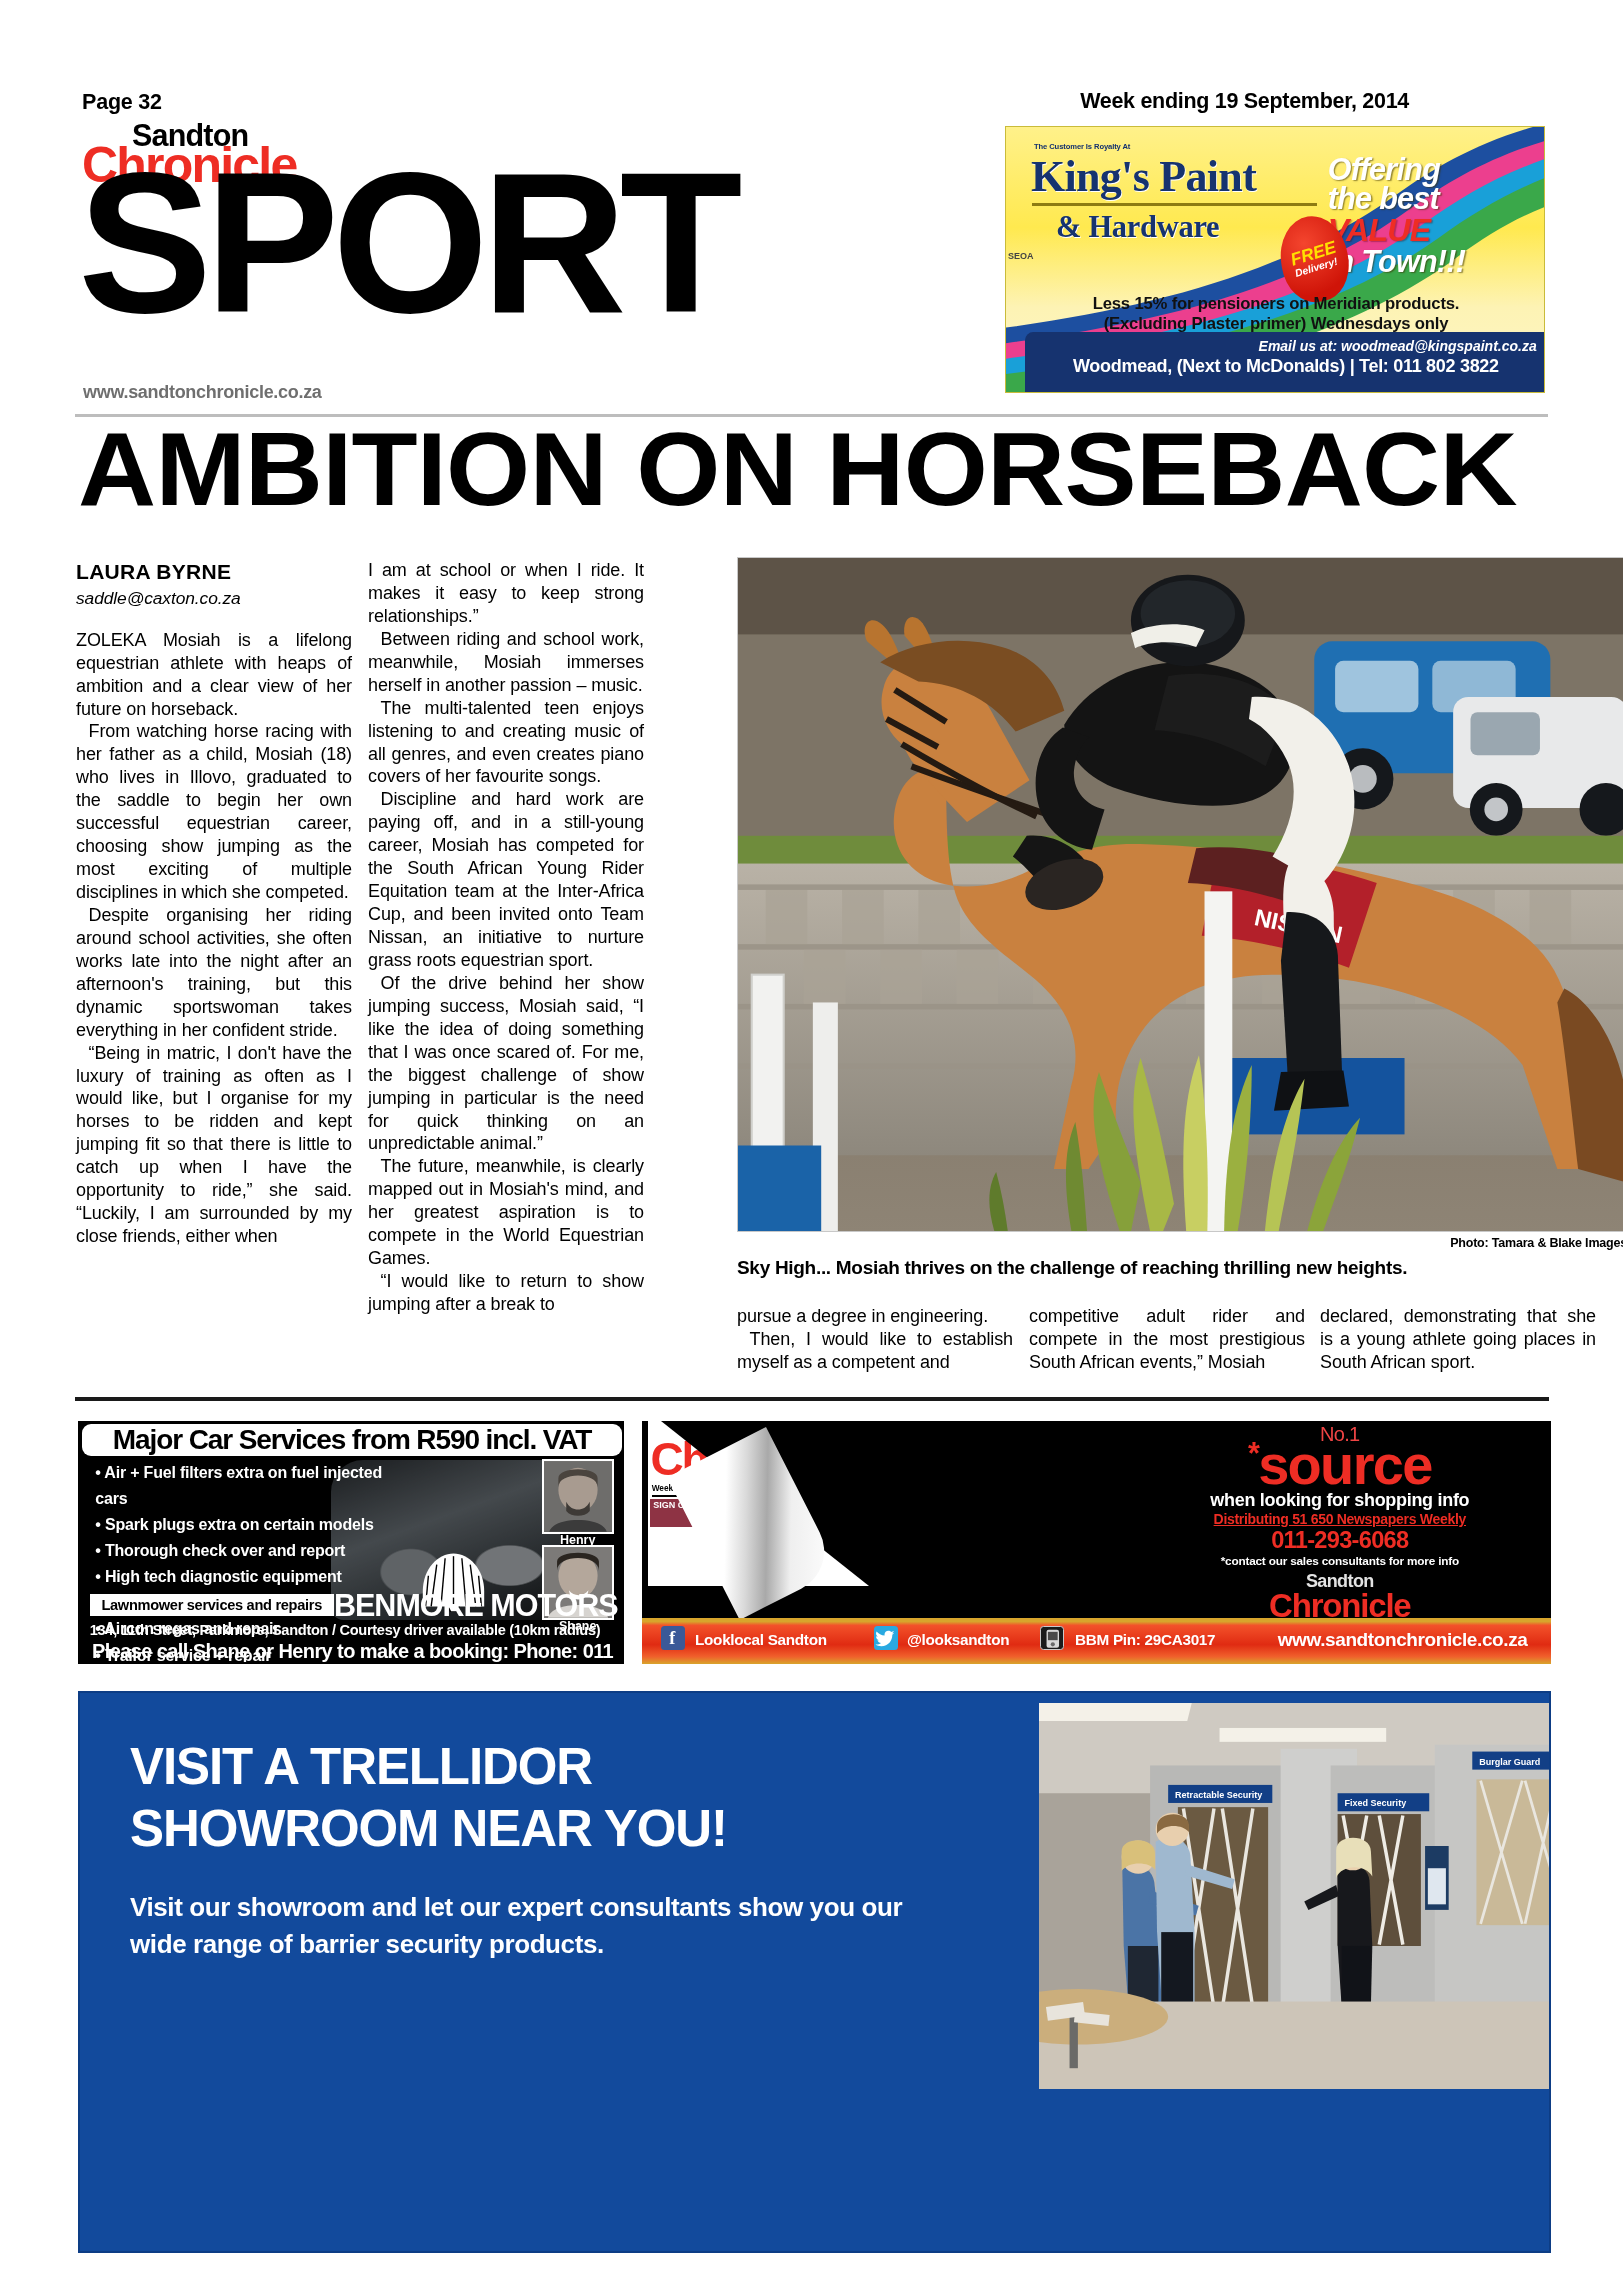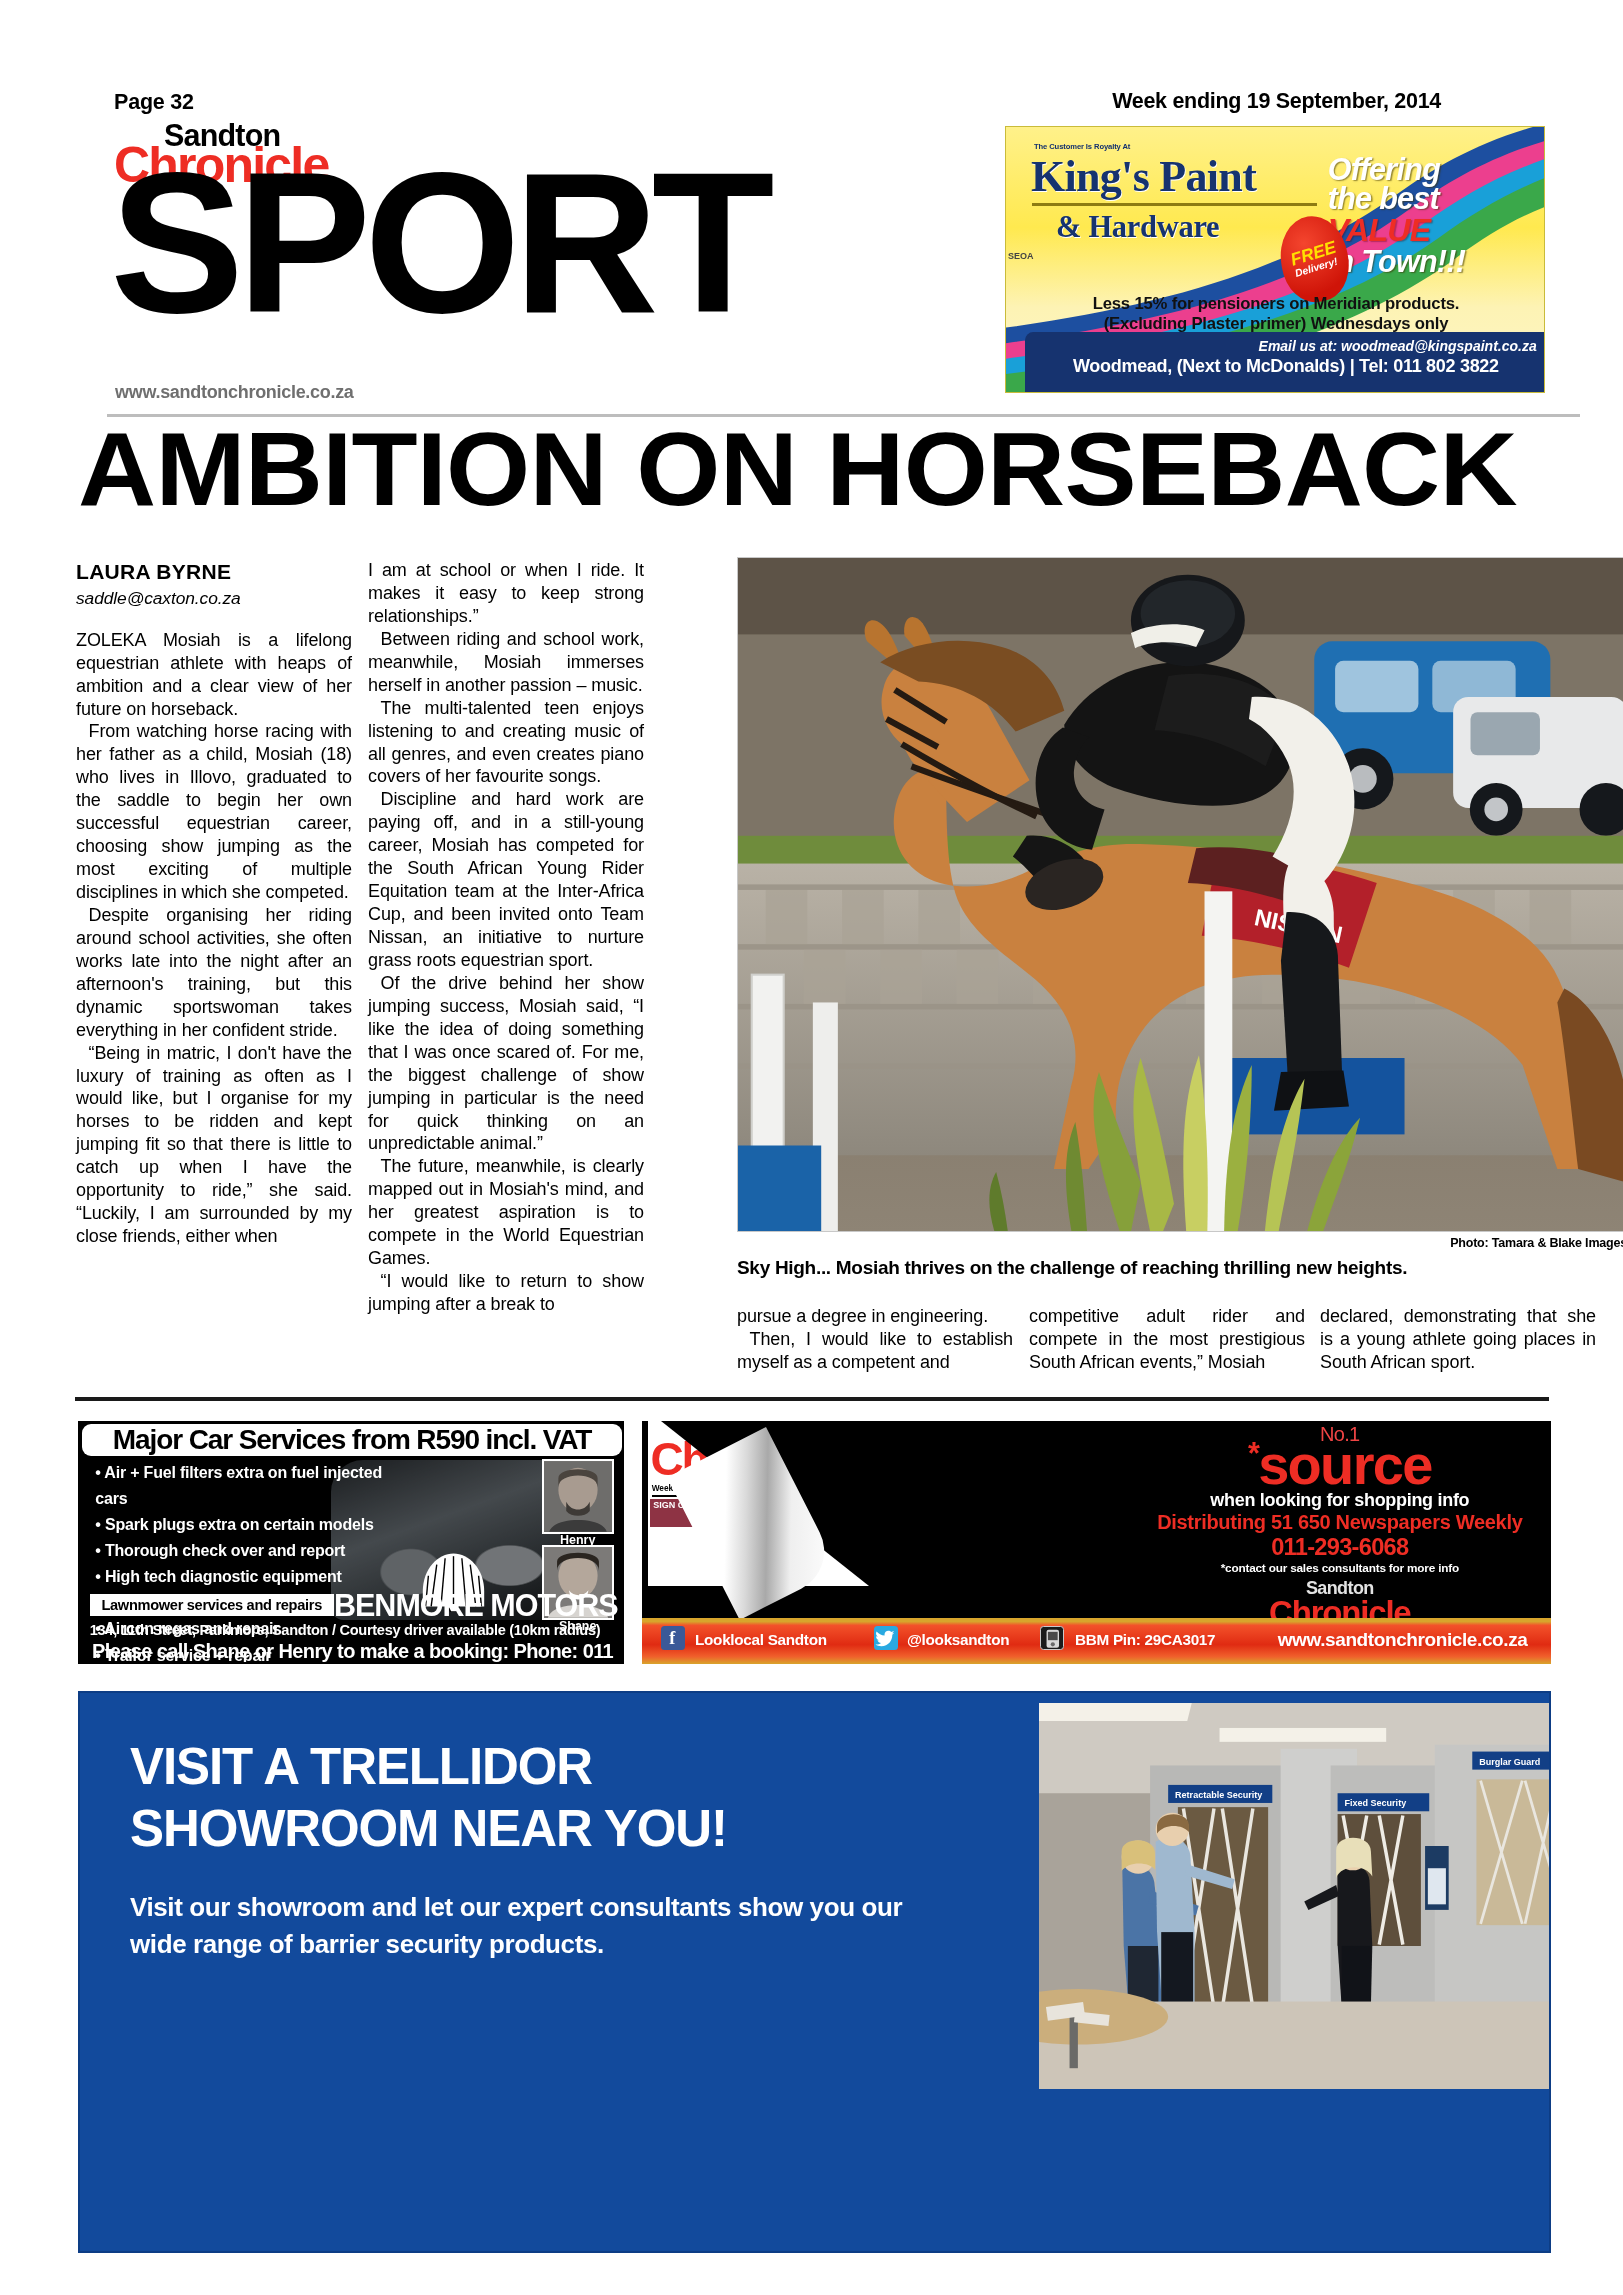--- a/index.html
+++ b/index.html
@@ -1,20 +1,20 @@
 <!DOCTYPE html>
 <html style="font-size:11px"><head>
 <meta charset="utf-8">
 <style>
   html,body{margin:0;padding:0;background:#ffffff;}
   body{width:1624px;height:2295px;font-family:"Liberation Sans",sans-serif;color:#000;overflow:hidden;}
   .page{position:relative;width:1624px;height:2295px;background:#fff;box-sizing:border-box;}
 
   
-  .masthead{position:absolute;left:0;top:0;width:1484px;height:416px;margin-left:32px;}
+  .masthead{position:absolute;left:0;top:0;width:1484px;height:416px;}
   .page-num{position:absolute;left:82px;top:90px;font-size:21.5px;font-weight:bold;font-family:"Liberation Sans",sans-serif;letter-spacing:-0.2px;}
   .week-ending{position:absolute;right:75px;top:89px;font-size:21.5px;font-weight:bold;letter-spacing:-0.3px;}
   .logo-block{position:absolute;left:82px;top:122px;}
   .logo-sandton{font-size:30.5px;font-weight:bold;line-height:0.88;letter-spacing:-0.8px;margin-left:50px;color:#000;}
   .logo-chronicle{font-size:50px;font-weight:bold;line-height:0.8;letter-spacing:-1.8px;color:#ee2d24;margin-top:-4.2px;}
   .sport-word{position:absolute;left:78px;top:165px;font-size:201px;font-weight:bold;line-height:0.78;letter-spacing:-7px;color:#000;font-family:"Liberation Sans",sans-serif;}
   .site-url{position:absolute;left:83px;top:382px;font-size:18px;font-weight:bold;color:#6f6f6f;letter-spacing:-0.3px;}
   .masthead-rule{position:absolute;left:75px;top:414px;width:1473px;height:2.8px;background:#bdbdbd;}
 
   
@@ -95,21 +95,21 @@
   .sa-t-rule{position:absolute;left:4.2px;top:74px;width:76px;height:2.1px;background:#000;}
   .sa-t-strip{position:absolute;left:2.8px;top:78px;width:60px;height:28px;background:#8e3344;}
   .sa-t-sign{position:absolute;left:5.6px;top:79px;font-size:9px;font-weight:bold;color:#fff;line-height:1.15;}
   .sa-curl{position:absolute;left:19.4px;top:0;width:0;height:0;border-top:165px solid #000;border-left:208px solid transparent;}
   .sa-curl2{position:absolute;left:12.5px;top:5.6px;width:111px;height:160px;background:linear-gradient(118deg,#ffffff 0 34%,#d9d9d9 46%,#a9a9a9 58%,#efefef 72%,#ffffff 100%);transform:rotate(-27deg);transform-origin:top right;border-radius:0 0 42px 0;}
   .sa-right{position:absolute;right:16.7px;top:2.8px;width:389px;text-align:center;}
   .sa-no1{font-size:20px;font-weight:normal;color:#ef4444;letter-spacing:-0.7px;line-height:1;}
   .sa-source{font-size:56px;font-weight:bold;color:#ee2d24;letter-spacing:-1.7px;line-height:0.82;margin-top:-2.8px;}
   .sa-source i{font-size:30.5px;font-style:normal;vertical-align:super;}
   .sa-when{font-size:18px;font-weight:bold;color:#fff;letter-spacing:-0.3px;margin-top:2.8px;}
-  .sa-dist{font-size:20px;font-weight:bold;color:#ee2d24;letter-spacing:-0.3px;}
+  .sa-dist{font-size:14px;font-weight:bold;color:#ee2d24;letter-spacing:-0.3px;text-decoration:underline;}
   .sa-phone{font-size:23.6px;font-weight:bold;color:#ee2d24;letter-spacing:-0.7px;}
   .sa-contact{font-size:11.8px;font-weight:bold;color:#fff;letter-spacing:-0.2px;}
   .sa-sandton{font-size:18px;font-weight:bold;color:#e3e3e3;letter-spacing:-0.6px;margin-top:2.8px;}
   .sa-chron{font-size:33px;font-weight:bold;color:#ee2d24;letter-spacing:-1.2px;line-height:0.82;}
   .sa-roots{font-size:11.8px;font-weight:bold;color:#fff;letter-spacing:0.1px;margin-top:4.2px;}
   .sa-bar{position:absolute;left:0;bottom:0;width:909px;height:46px;background:linear-gradient(180deg,#d8a52c 0 8%,#f3522a 16%,#e02b12 58%,#f0602c 84%,#d8a52c 100%);}
   .sa-bar-item{position:absolute;top:12.5px;color:#fff;font-size:15.3px;font-weight:bold;letter-spacing:-0.3px;}
   .sa-icon{position:absolute;top:8.3px;width:23.6px;height:23.6px;border-radius:3.5px;}
   .sa-url{position:absolute;right:23.6px;top:11px;color:#fff;font-size:19px;font-weight:bold;letter-spacing:-0.4px;}
 

